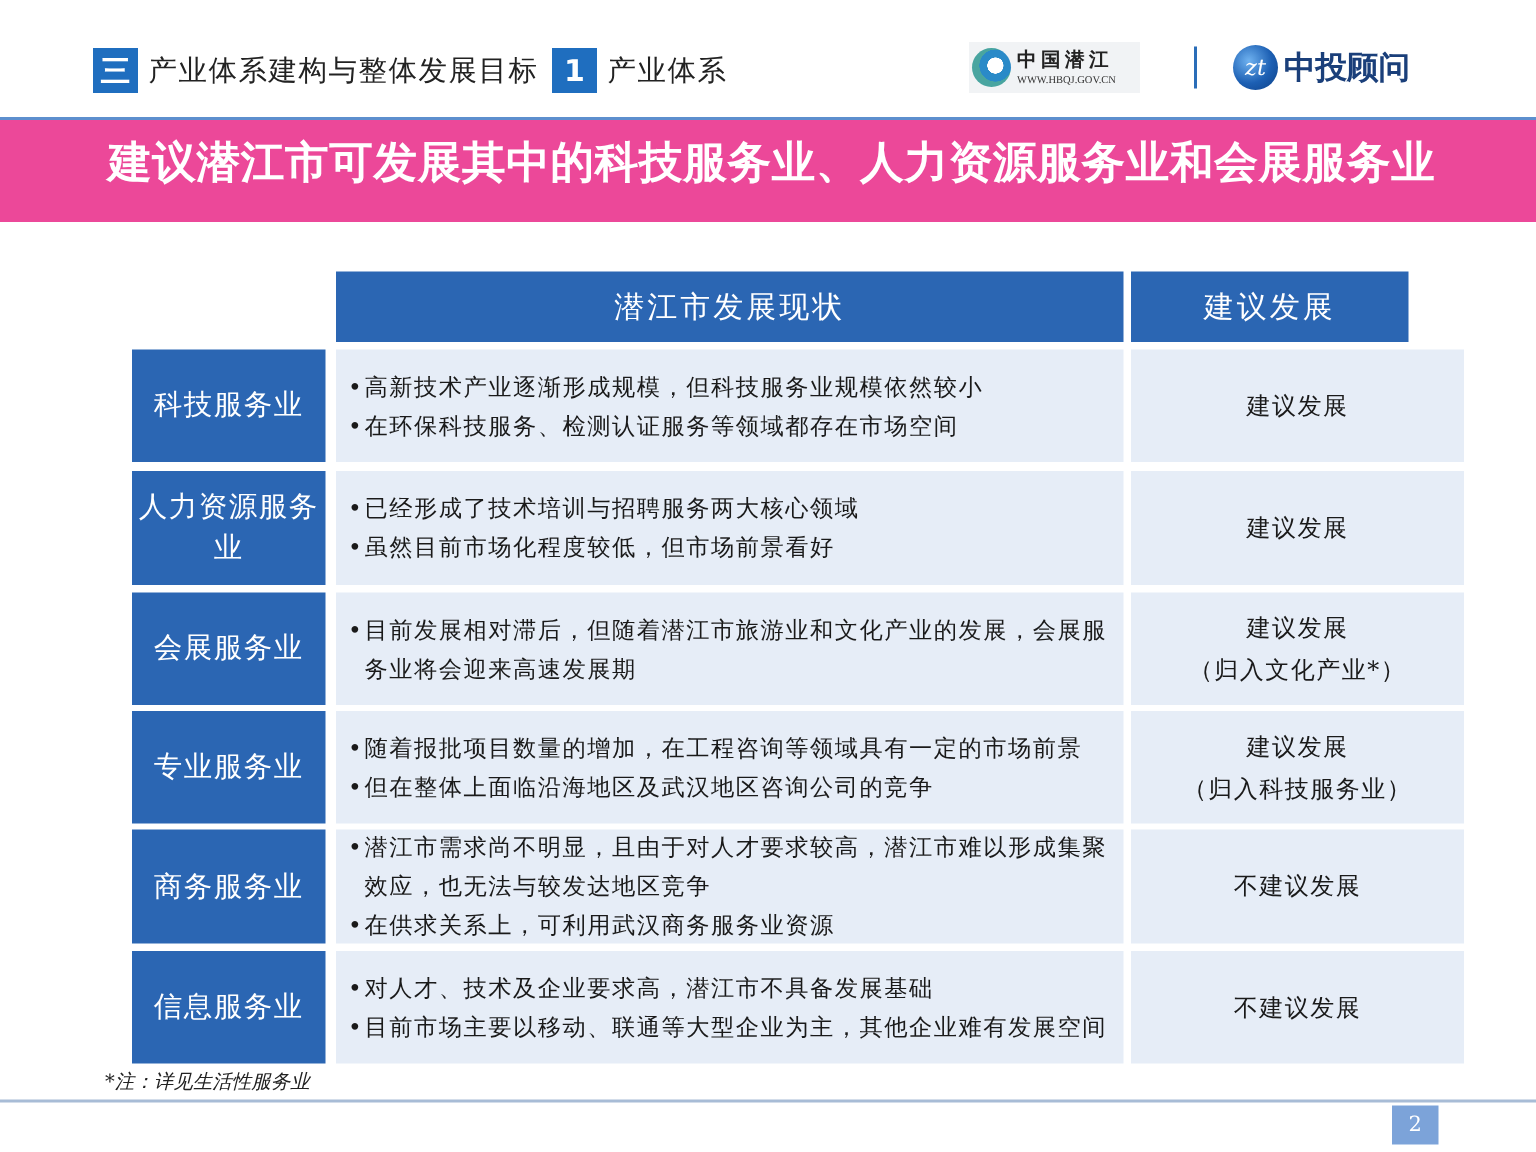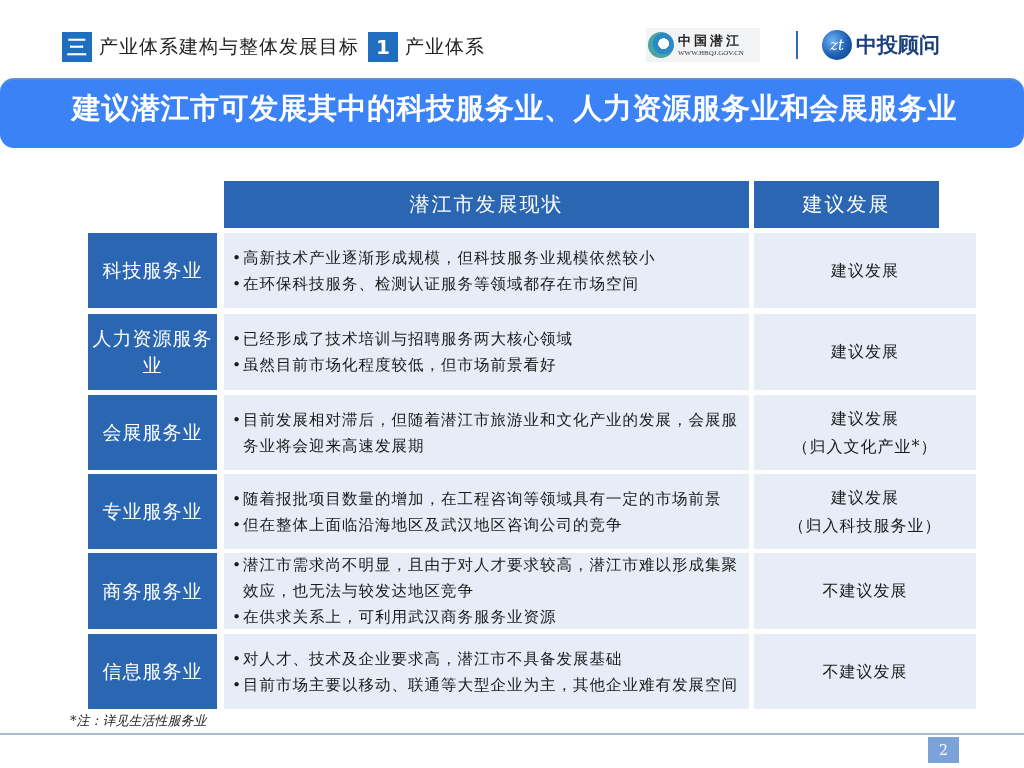--- a/index.html
+++ b/index.html
@@ -18,21 +18,21 @@
   .logo-qj .cn { font-family: "DejaVu Sans", sans-serif; font-weight: bold; font-size: 13px; color: #222; letter-spacing: 3px; }
   .logo-qj .url { font-family: "Liberation Serif", serif; font-size: 7px; color: #333; margin-top: 3px; }
 
   .logo-sep { position: absolute; left: 796px; top: 31px; width: 2px; height: 28px; background: #2a6db8; }
 
   .logo-zt { position: absolute; left: 822px; top: 30px; display: flex; align-items: center; }
   .logo-zt .orb { width: 30px; height: 30px; border-radius: 50%; background: radial-gradient(circle at 35% 35%, #6fb2f0 0%, #1c5fb3 55%, #0d3f85 100%); color: #fff; font-family: "DejaVu Serif", serif; font-style: italic; font-size: 15px; display: flex; align-items: center; justify-content: center; }
   .logo-zt .name { margin-left: 4px; font-family: "DejaVu Sans", sans-serif; font-weight: bold; font-size: 21px; color: #1a3f7a; letter-spacing: 0px; }
 
   
-  .banner { position: absolute; left: 0; top: 78px; width: 1024px; height: 70px; background: #3b82f6; border-top: 2px solid #5d8fce; border-radius: 14px; }
+  .banner { position: absolute; left: 0; top: 78px; width: 1024px; height: 70px; background: #ec4899; border-top: 2px solid #5d8fce; }
   .banner h1 { position: absolute; left: 72px; top: 8px; width: 900px; font-size: 29px; line-height: 41px; font-weight: bold; color: #ffffff; letter-spacing: 0.5px; }
 
   
   .col-head { position: absolute; top: 181px; height: 47px; background: #2b66b3; color: #fff; font-size: 20px; display: flex; align-items: center; justify-content: center; letter-spacing: 2px; }
   .ch-status { left: 224px; width: 525px; }
   .ch-advice { left: 754px; width: 185px; }
 
   .row { position: absolute; left: 88px; width: 852px; }
   .row .cat { position: absolute; left: 0; top: 0; width: 129px; height: 100%; background: #2b66b3; color: #fff; font-size: 19px; line-height: 27px; display: flex; align-items: center; justify-content: center; text-align: center; padding: 16px 4px; letter-spacing: 1px; }
   .row .status { position: absolute; left: 136px; top: 0; width: 525px; height: 100%; background: #e6edf7; padding: 0 8px 0 8px; display: flex; flex-direction: column; justify-content: center; }

